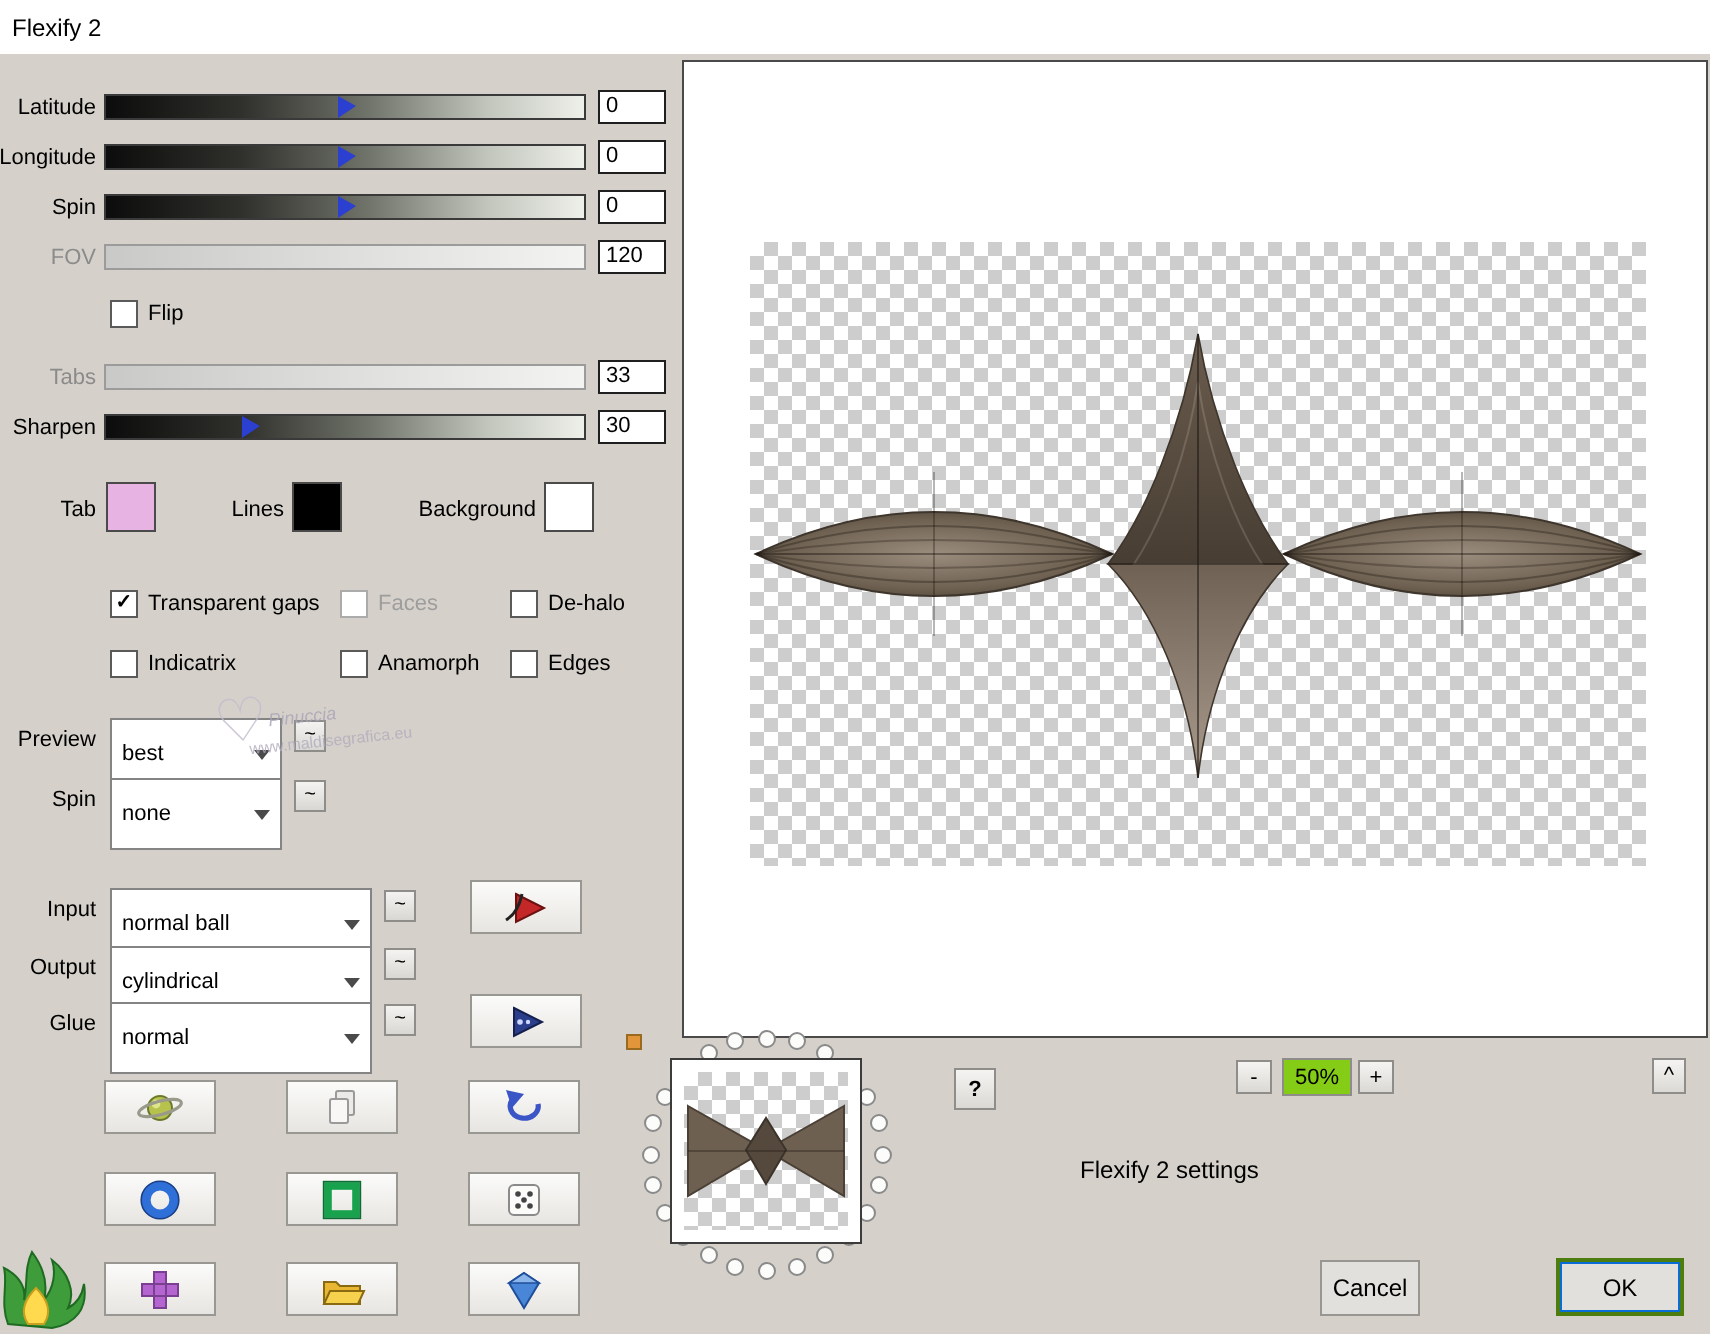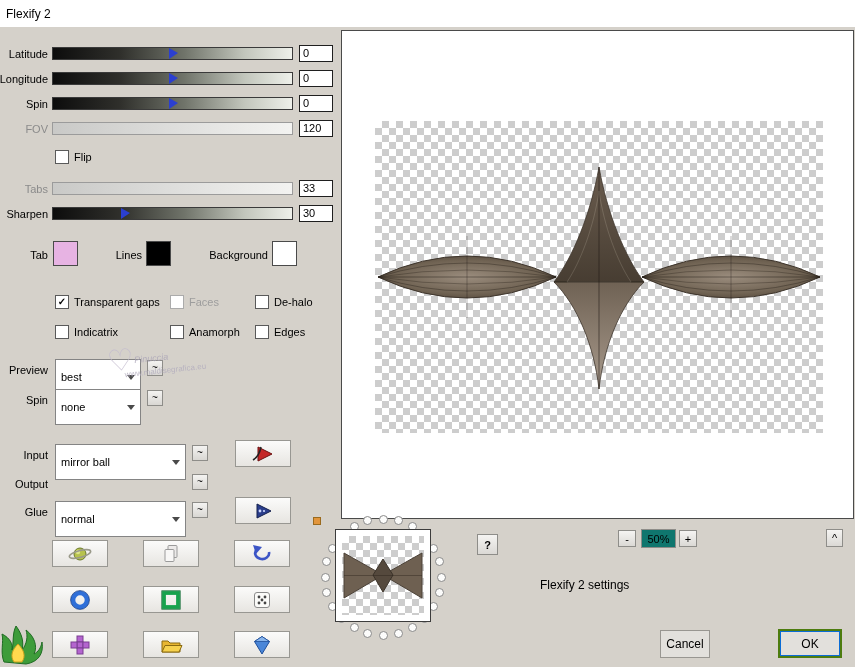--- a/index.html
+++ b/index.html
@@ -155,32 +155,36 @@
 
   <span class="albl" style="left:0;top:393px">Spin</span>
   <div class="combo" style="left:55px;top:389px;width:86px">
     <span class="val">none</span>
     <span class="chev"></span>
   </div>
   <button class="sq" style="left:147px;top:390px">~</button>
 
   <span class="albl" style="left:0;top:448px">Input</span>
   <div class="combo" style="left:55px;top:444px;width:131px">
-    <span class="val">mirror ball</span>
+    <span class="val">normal ball</span>
     <span class="chev"></span>
   </div>
   <button class="sq" style="left:192px;top:445px">~</button>
   <button class="abtn" style="left:235px;top:440px">
     <svg width="24" height="20" viewBox="0 0 24 20">
       <polygon points="7,3 21,10 7,17" fill="#c42727" stroke="#6d1010" stroke-width="1"></polygon>
       <path d="M2,16 C7,13 9,8 10,3" stroke="#222" stroke-width="1.5" fill="none"></path>
     </svg>
   </button>
 
   <span class="albl" style="left:0;top:477px">Output</span>
+  <div class="combo" style="left:55px;top:473px;width:131px">
+    <span class="val">cylindrical</span>
+    <span class="chev"></span>
+  </div>
   <button class="sq" style="left:192px;top:474px">~</button>
 
   <span class="albl" style="left:0;top:505px">Glue</span>
   <div class="combo" style="left:55px;top:501px;width:131px">
     <span class="val">normal</span>
     <span class="chev"></span>
   </div>
   <button class="sq" style="left:192px;top:502px">~</button>
   <button class="abtn" style="left:235px;top:497px">
     <svg width="24" height="20" viewBox="0 0 24 20">
@@ -341,21 +345,21 @@
         <path d="M2,17 L41,39 L2,62 Z" fill="#6e6051" stroke="#4a4036"></path>
         <path d="M80,17 L41,39 L80,62 Z" fill="#6e6051" stroke="#4a4036"></path>
         <path d="M41,23 L31,39 L41,56 L51,39 Z" fill="#55493d" stroke="#3c332a"></path>
         <line x1="2" y1="39.5" x2="80" y2="39.5" stroke="rgba(40,32,24,0.4)"></line>
       </svg>
     </div>
   </div>
 
   <button class="sbtn" style="left:477px;top:534px;width:21px;height:21px;font-weight:bold">?</button>
   <button class="sbtn" style="left:618px;top:530px;width:18px;height:17px">-</button>
-  <div class="sbtn" style="left:641px;top:529px;width:35px;height:19px;background:#0f766e">50%</div>
+  <div class="sbtn" style="left:641px;top:529px;width:35px;height:19px;background:#84cc16">50%</div>
   <button class="sbtn" style="left:679px;top:530px;width:18px;height:17px">+</button>
   <button class="sbtn" style="left:826px;top:529px;width:17px;height:18px">^</button>
 
   <div class="settings">Flexify 2 settings</div>
 
   <button class="wbtn" style="left:660px;top:630px;width:50px;height:28px">Cancel</button>
   <button class="wbtn primary" style="left:778px;top:629px;width:64px;height:29px">OK</button>
 
 </div>
 

